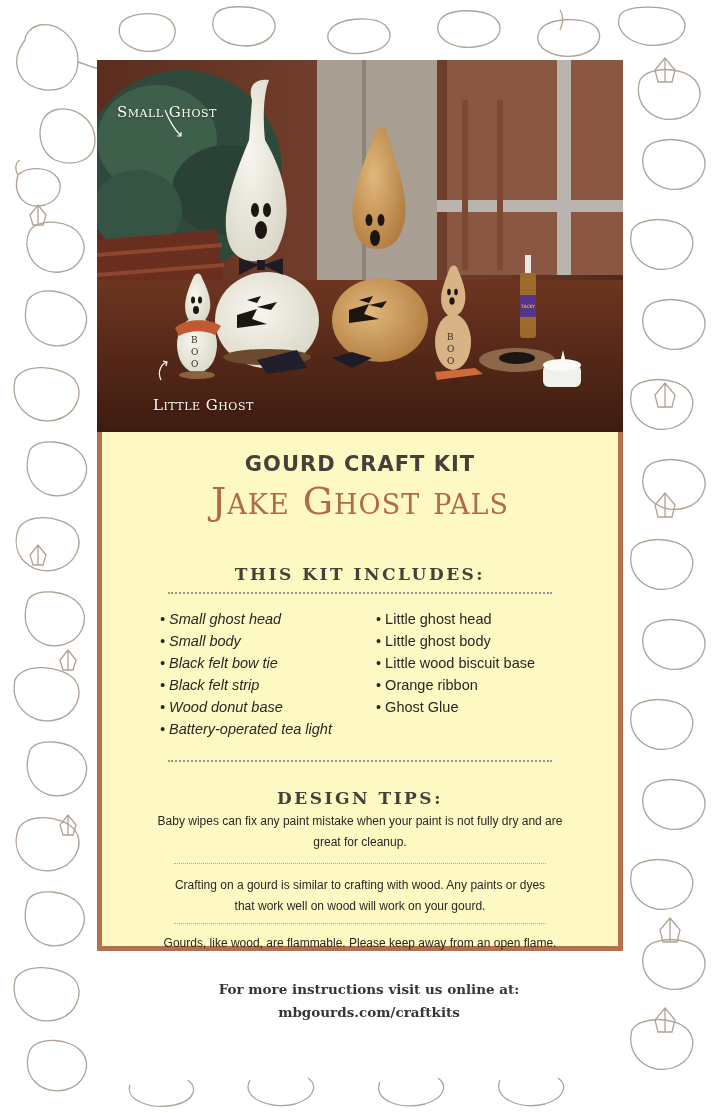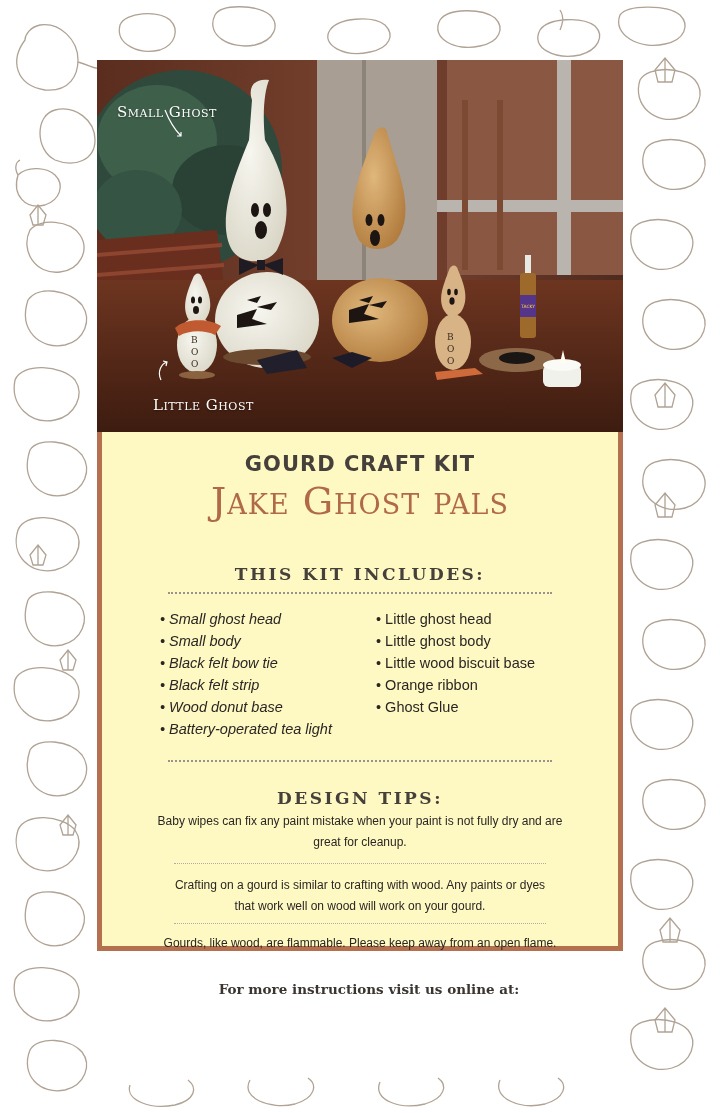--- a/index.html
+++ b/index.html
@@ -246,15 +246,16 @@
 
     <div class="section-head" style="margin-top:26px;">DESIGN TIPS:</div>
     <div class="tip" style="width:430px; margin-top:3px;">Baby wipes can fix any paint mistake when your paint is not fully dry and are great for cleanup.</div>
     <div class="dots thin" style="margin-top:11px;"></div>
     <div class="tip" style="width:380px; margin-top:11px;">Crafting on a gourd is similar to crafting with wood. Any paints or dyes that work well on wood will work on your gourd.</div>
     <div class="dots thin" style="margin-top:7px;"></div>
     <div class="tip" style="width:420px; margin-top:9px;">Gourds, like wood, are flammable. Please keep away from an open flame.</div>
 
     <div style="margin-top:24px;">
       <div class="footer-line">For more instructions visit us online at:</div>
+      <div class="footer-line">mbgourds.com/craftkits</div>
     </div>
   </div>
 </div>
 
 </body></html>

